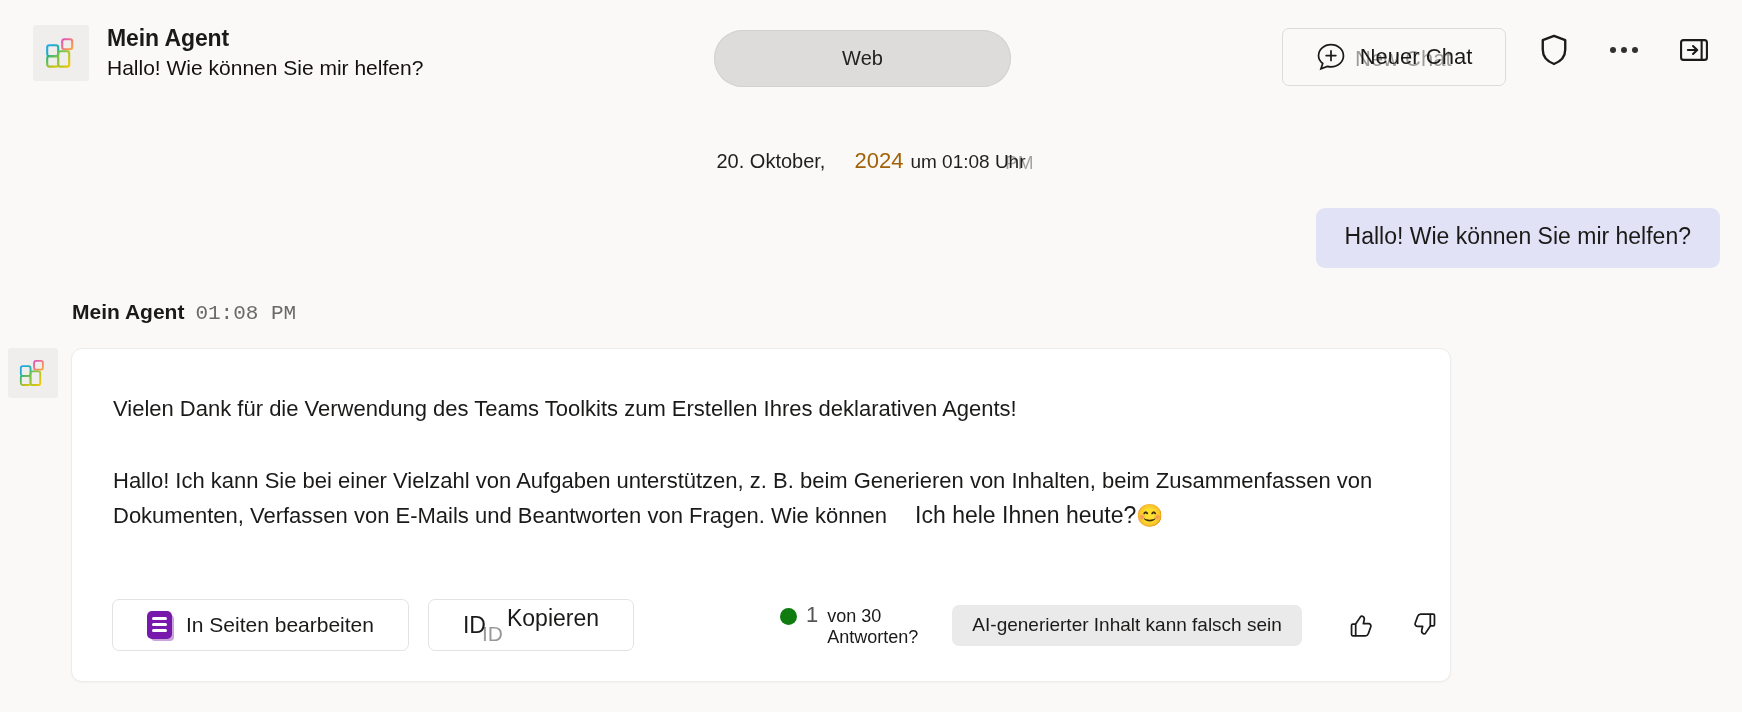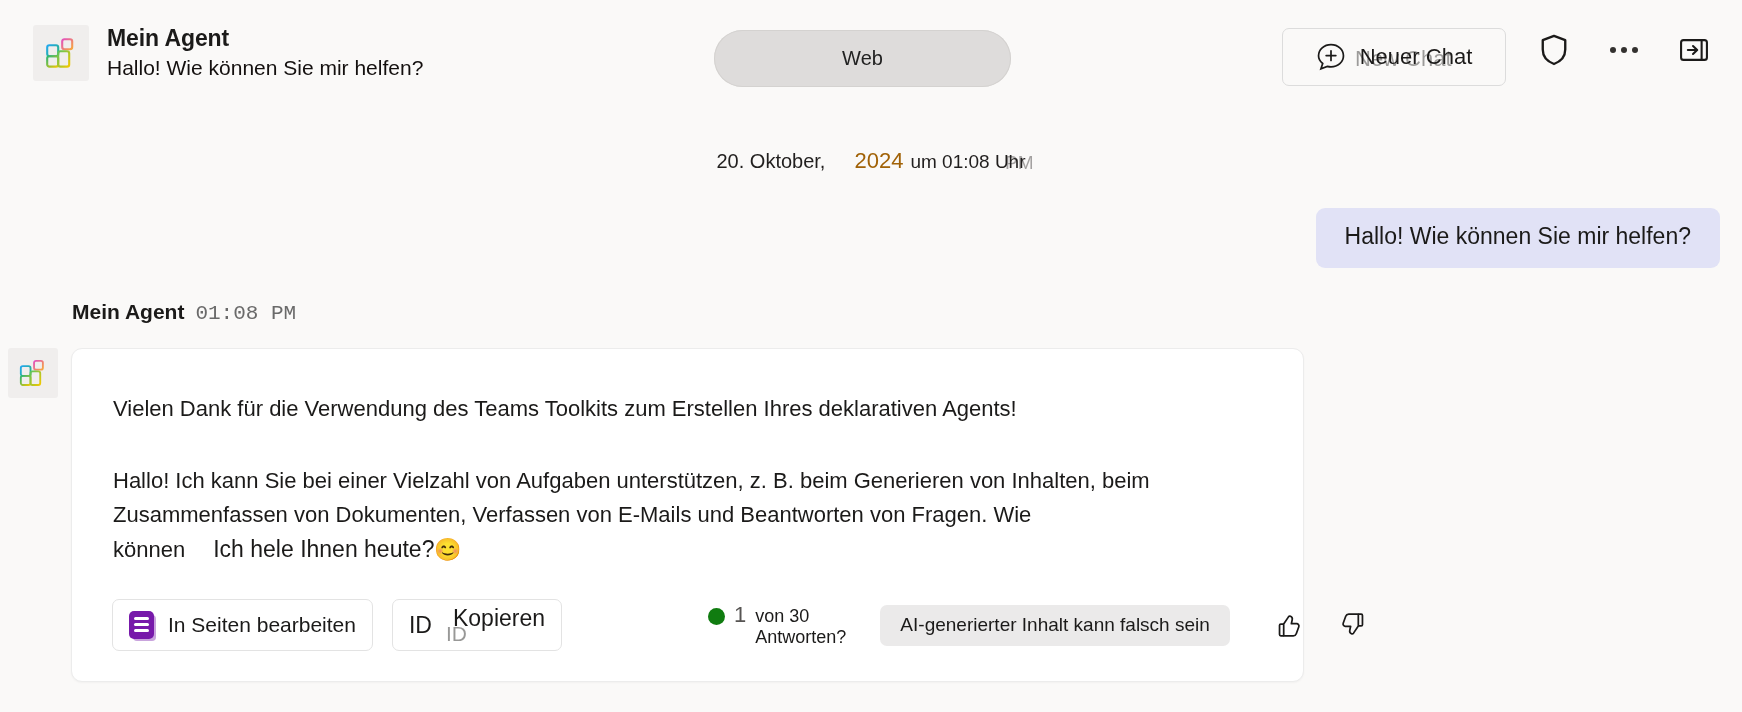--- a/index.html
+++ b/index.html
@@ -240,21 +240,21 @@
   .agent-side-avatar {
     position: absolute;
     left: 8px;
     top: 348px;
   }
 
   .answer-card {
     position: absolute;
     left: 71px;
     top: 348px;
-    width: 1233px;
+    width: 1380px;
     height: 334px;
     background: #ffffff;
     border: 1px solid #ececec;
     border-radius: 11px;
     box-sizing: border-box;
     box-shadow: 0 1px 2px rgba(0,0,0,0.035);
   }
   .answer-body {
     position: absolute;
     left: 41px;
@@ -293,21 +293,21 @@
     height: 52px;
   }
   .pill-btn {
     height: 52px;
     border: 1px solid #e3e3e3;
     border-radius: 7px;
     background: #ffffff;
     display: flex;
     align-items: center;
     gap: 14px;
-    padding: 0 16px;
+    padding: 0 34px;
     box-sizing: border-box;
     cursor: pointer;
     font-size: 21px;
     color: #1b1a19;
     position: relative;
     white-space: nowrap;
   }
   .pill-btn + .pill-btn {
     margin-left: 19px;
   }

